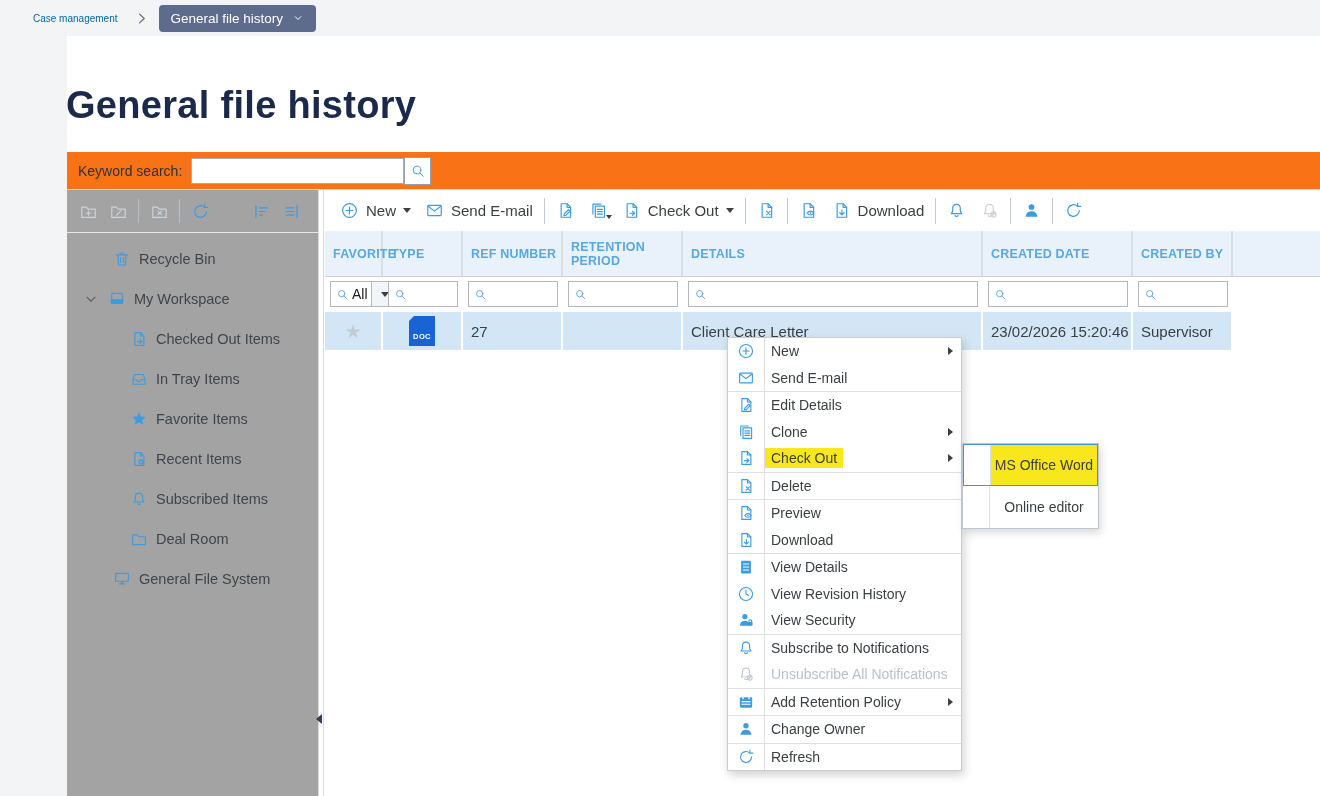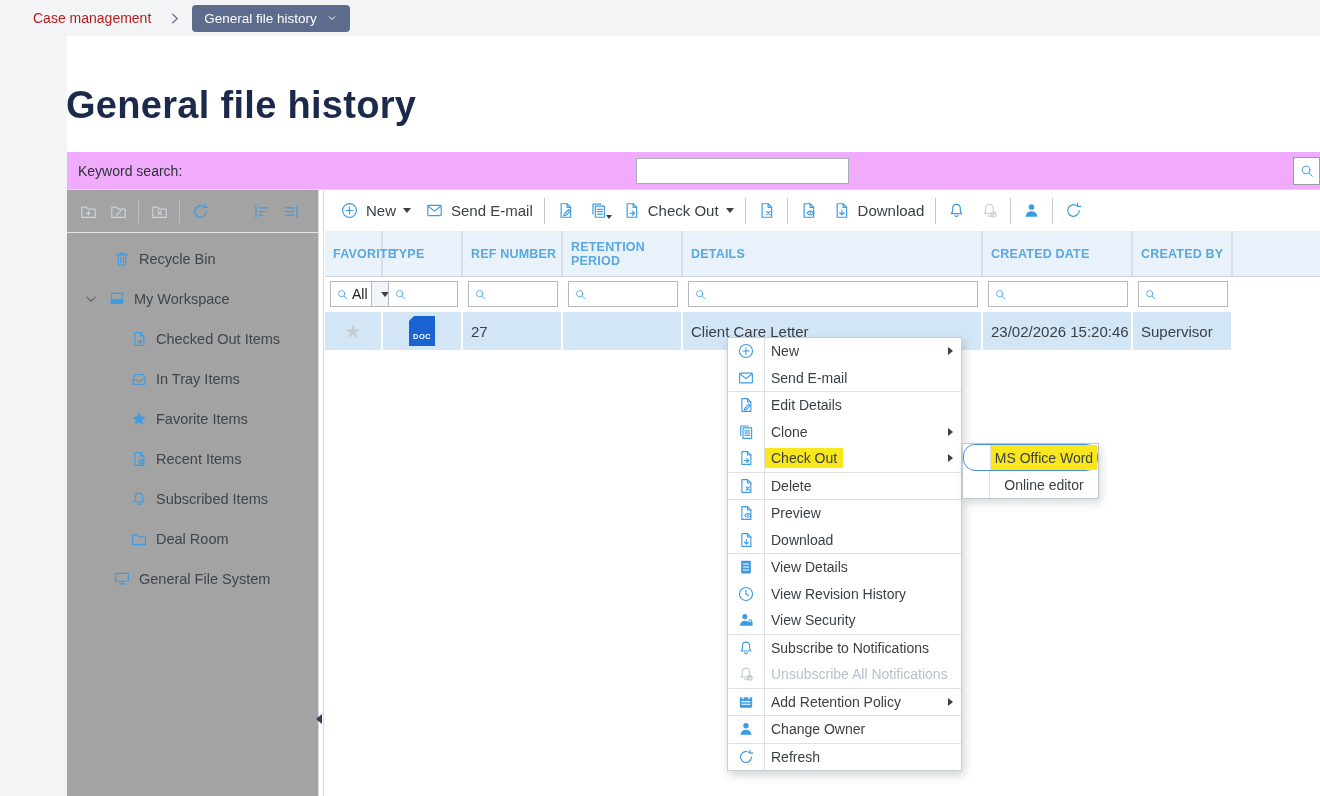--- a/index.html
+++ b/index.html
@@ -4,28 +4,28 @@
 <style>
   html,body{margin:0;padding:0;}
   body{width:1320px;height:796px;position:relative;overflow:hidden;background:#fff;
        font-family:"Liberation Sans",sans-serif;color:#3c4043;}
   .abs{position:absolute;}
   svg.ic{width:19px;height:19px;fill:none;stroke:currentColor;stroke-width:1.5;
          stroke-linecap:round;stroke-linejoin:round;flex:none;}
   
   .gutter{left:0;top:0;width:67px;height:796px;background:#f3f4f6;}
   .topbar{left:0;top:0;width:1320px;height:36px;background:#f3f4f6;display:flex;align-items:center;}
-  .bc-root{margin-left:33px;font-size:14px;color:#b91c1c;}
+  .bc-root{margin-left:33px;font-size:10px;color:#0369a1;}
   .bc-sep{color:#5e6a86;width:14px;height:14px;margin:0 8px 0 14px;}
   .bc-chip{background:#5d6b8c;color:#fff;border-radius:4px;height:27px;display:flex;
            align-items:center;gap:9px;padding:0 12px;font-size:13.5px;cursor:default;}
   .bc-chip svg{width:12px;height:12px;stroke-width:2;}
   
   .page-title{left:66px;top:84px;font-size:38px;font-weight:600;color:#1b2a4a;letter-spacing:.3px;}
-  .kw-row{left:67px;top:152px;width:1253px;height:37px;display:flex;align-items:center;background:#f0abfc;justify-content:space-between;}
+  .kw-row{left:67px;top:152px;width:1253px;height:37px;display:flex;align-items:center;background:#f97316;}
   .kw-label{margin-left:11px;font-size:14px;color:#2d3338;}
   .kw-input{margin-left:9px;width:203px;height:24px;border:1px solid #a8adb3;outline:none;
             font:13px "Liberation Sans",sans-serif;padding:0 4px;}
   .kw-btn{width:27px;height:28px;border:1px solid #9aa0a6;background:#fff;display:flex;
           align-items:center;justify-content:center;color:#4a9be0;padding:0;}
   .kw-btn svg{width:16px;height:16px;}
   .hline{left:67px;top:189px;width:1253px;height:1px;background:#d8dbdf;}
   
   .sidebar{left:67px;top:190px;width:251px;height:606px;background:#a3a3a3;}
   .sb-toolbar{height:42px;border-bottom:1px solid #e4e7ea;display:flex;align-items:center;padding:0 12px 0 6px;}
@@ -94,21 +94,21 @@
   .mi-label{margin-left:7px;font-size:14px;color:#3b4045;white-space:nowrap;}
   .mi-label.hl{background:#f8e71c;padding:2px 6px;margin-left:1px;}
   .mi-arrow{position:absolute;right:8px;width:0;height:0;border-left:5px solid #3c4043;
             border-top:4px solid transparent;border-bottom:4px solid transparent;}
   .mi.disabled .mi-ic{color:#c3cad3;}
   .mi.disabled .mi-label{color:#b9c0c8;}
   .msep{height:1px;background:#dcdfe3;}
   
   .sub{left:962px;top:443px;width:137px;background:#fff;border:1px solid #bfc8d2;
        box-shadow:2px 4px 8px rgba(0,0,0,.15);z-index:6;box-sizing:border-box;}
-  .smi{height:27px;display:flex;align-items:stretch;cursor:default;box-sizing:border-box;border-radius:12px;}
+  .smi{height:42px;display:flex;align-items:stretch;cursor:default;box-sizing:border-box;}
   .sm-gut{width:26px;border-right:1px solid #dcdfe3;flex:none;}
   .sm-label{flex:1;display:flex;align-items:center;justify-content:center;font-size:14px;color:#3b4045;}
   .smi.sel{border:1px solid #4a90d9;}
   .smi.sel .sm-label{background:#f8e71c;}
 </style>
 </head>
 <body>
 
 <svg width="0" height="0" style="position:absolute">
 <defs>

